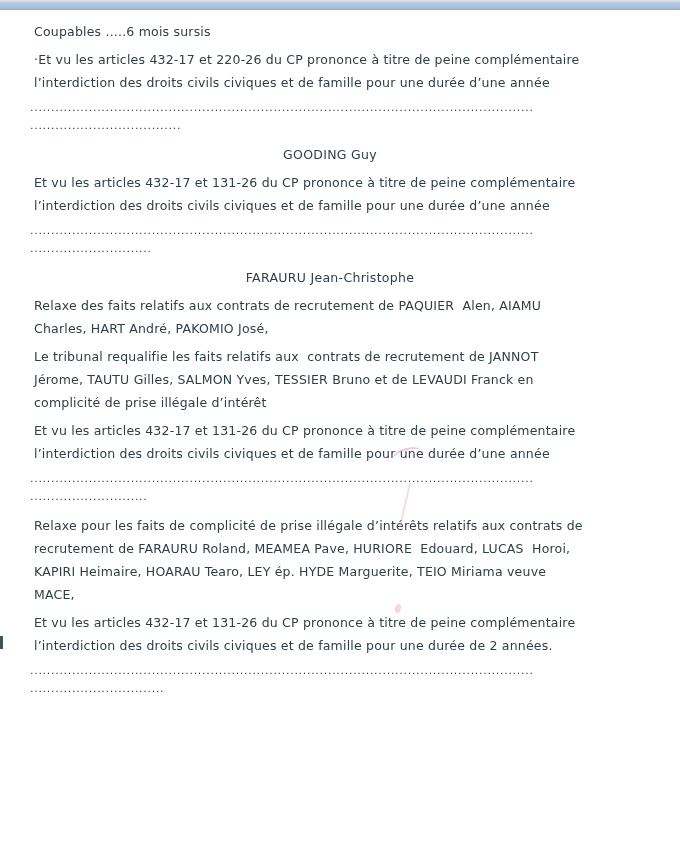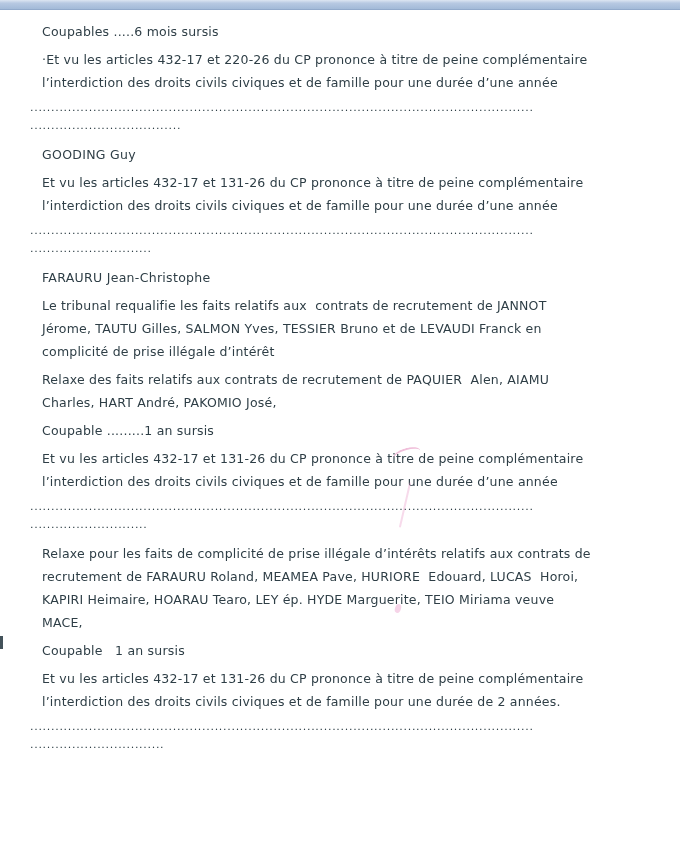--- a/index.html
+++ b/index.html
@@ -20,24 +20,24 @@
   }
   .content {
     padding: 10px 26px 0 30px;
     width: 596px;
   }
   .para, .heading {
     font-size: 12.5px;
     line-height: 23px;
     font-weight: 500;
     letter-spacing: 0.2px;
-    margin: 0 0 5px 12px;
+    margin: 0 0 5px 4px;
     white-space: pre-line;
   }
-  .heading { letter-spacing: 0.3px; }
+  .heading { letter-spacing: 0.3px; text-align: center; }
   .dots-group { margin: 0 0 8px 0; }
   .dots {
     font-size: 11px;
     line-height: 18px;
     letter-spacing: 0.7px;
     white-space: nowrap;
     overflow: hidden;
     width: 560px;
     color: #2e3e46;
   }
@@ -98,44 +98,42 @@
     <p class="para">Et vu les articles 432-17 et 131-26 du CP prononce à titre de peine complémentaire
 l’interdiction des droits civils civiques et de famille pour une durée d’une année</p>
 
     <div class="dots-group">
       <div class="dots">........................................................................................................................</div>
       <div class="dots">.............................</div>
     </div>
 
     <p class="heading">FARAURU Jean-Christophe</p>
 
+    <p class="para">Relaxe des faits relatifs aux contrats de recrutement de PAQUIER&nbsp; Alen, AIAMU
+Charles, HART André, PAKOMIO José,</p>
+
     <p class="para">Le tribunal requalifie les faits relatifs aux&nbsp; contrats de recrutement de JANNOT
 Jérome, TAUTU Gilles, SALMON Yves, TESSIER Bruno et de LEVAUDI Franck en
 complicité de prise illégale d’intérêt</p>
 
-    <p class="para">Relaxe des faits relatifs aux contrats de recrutement de PAQUIER&nbsp; Alen, AIAMU
-Charles, HART André, PAKOMIO José,</p>
-
-    <p class="para">Coupable .........1 an sursis</p>
 
     <p class="para">Et vu les articles 432-17 et 131-26 du CP prononce à titre de peine complémentaire
 l’interdiction des droits civils civiques et de famille pour une durée d’une année</p>
 
     <div class="dots-group">
       <div class="dots">........................................................................................................................</div>
       <div class="dots">............................</div>
     </div>
 
 
     <p class="para">Relaxe pour les faits de complicité de prise illégale d’intérêts relatifs aux contrats de
 recrutement de FARAURU Roland, MEAMEA Pave, HURIORE&nbsp; Edouard, LUCAS&nbsp; Horoi,
 KAPIRI Heimaire, HOARAU Tearo, LEY ép. HYDE Marguerite, TEIO Miriama veuve
 MACE,</p>
 
-    <p class="para">Coupable &nbsp; 1 an sursis</p>
 
     <p class="para">Et vu les articles 432-17 et 131-26 du CP prononce à titre de peine complémentaire
 l’interdiction des droits civils civiques et de famille pour une durée de 2 années.</p>
 
     <div class="dots-group">
       <div class="dots">........................................................................................................................</div>
       <div class="dots">................................</div>
     </div>
 
 

